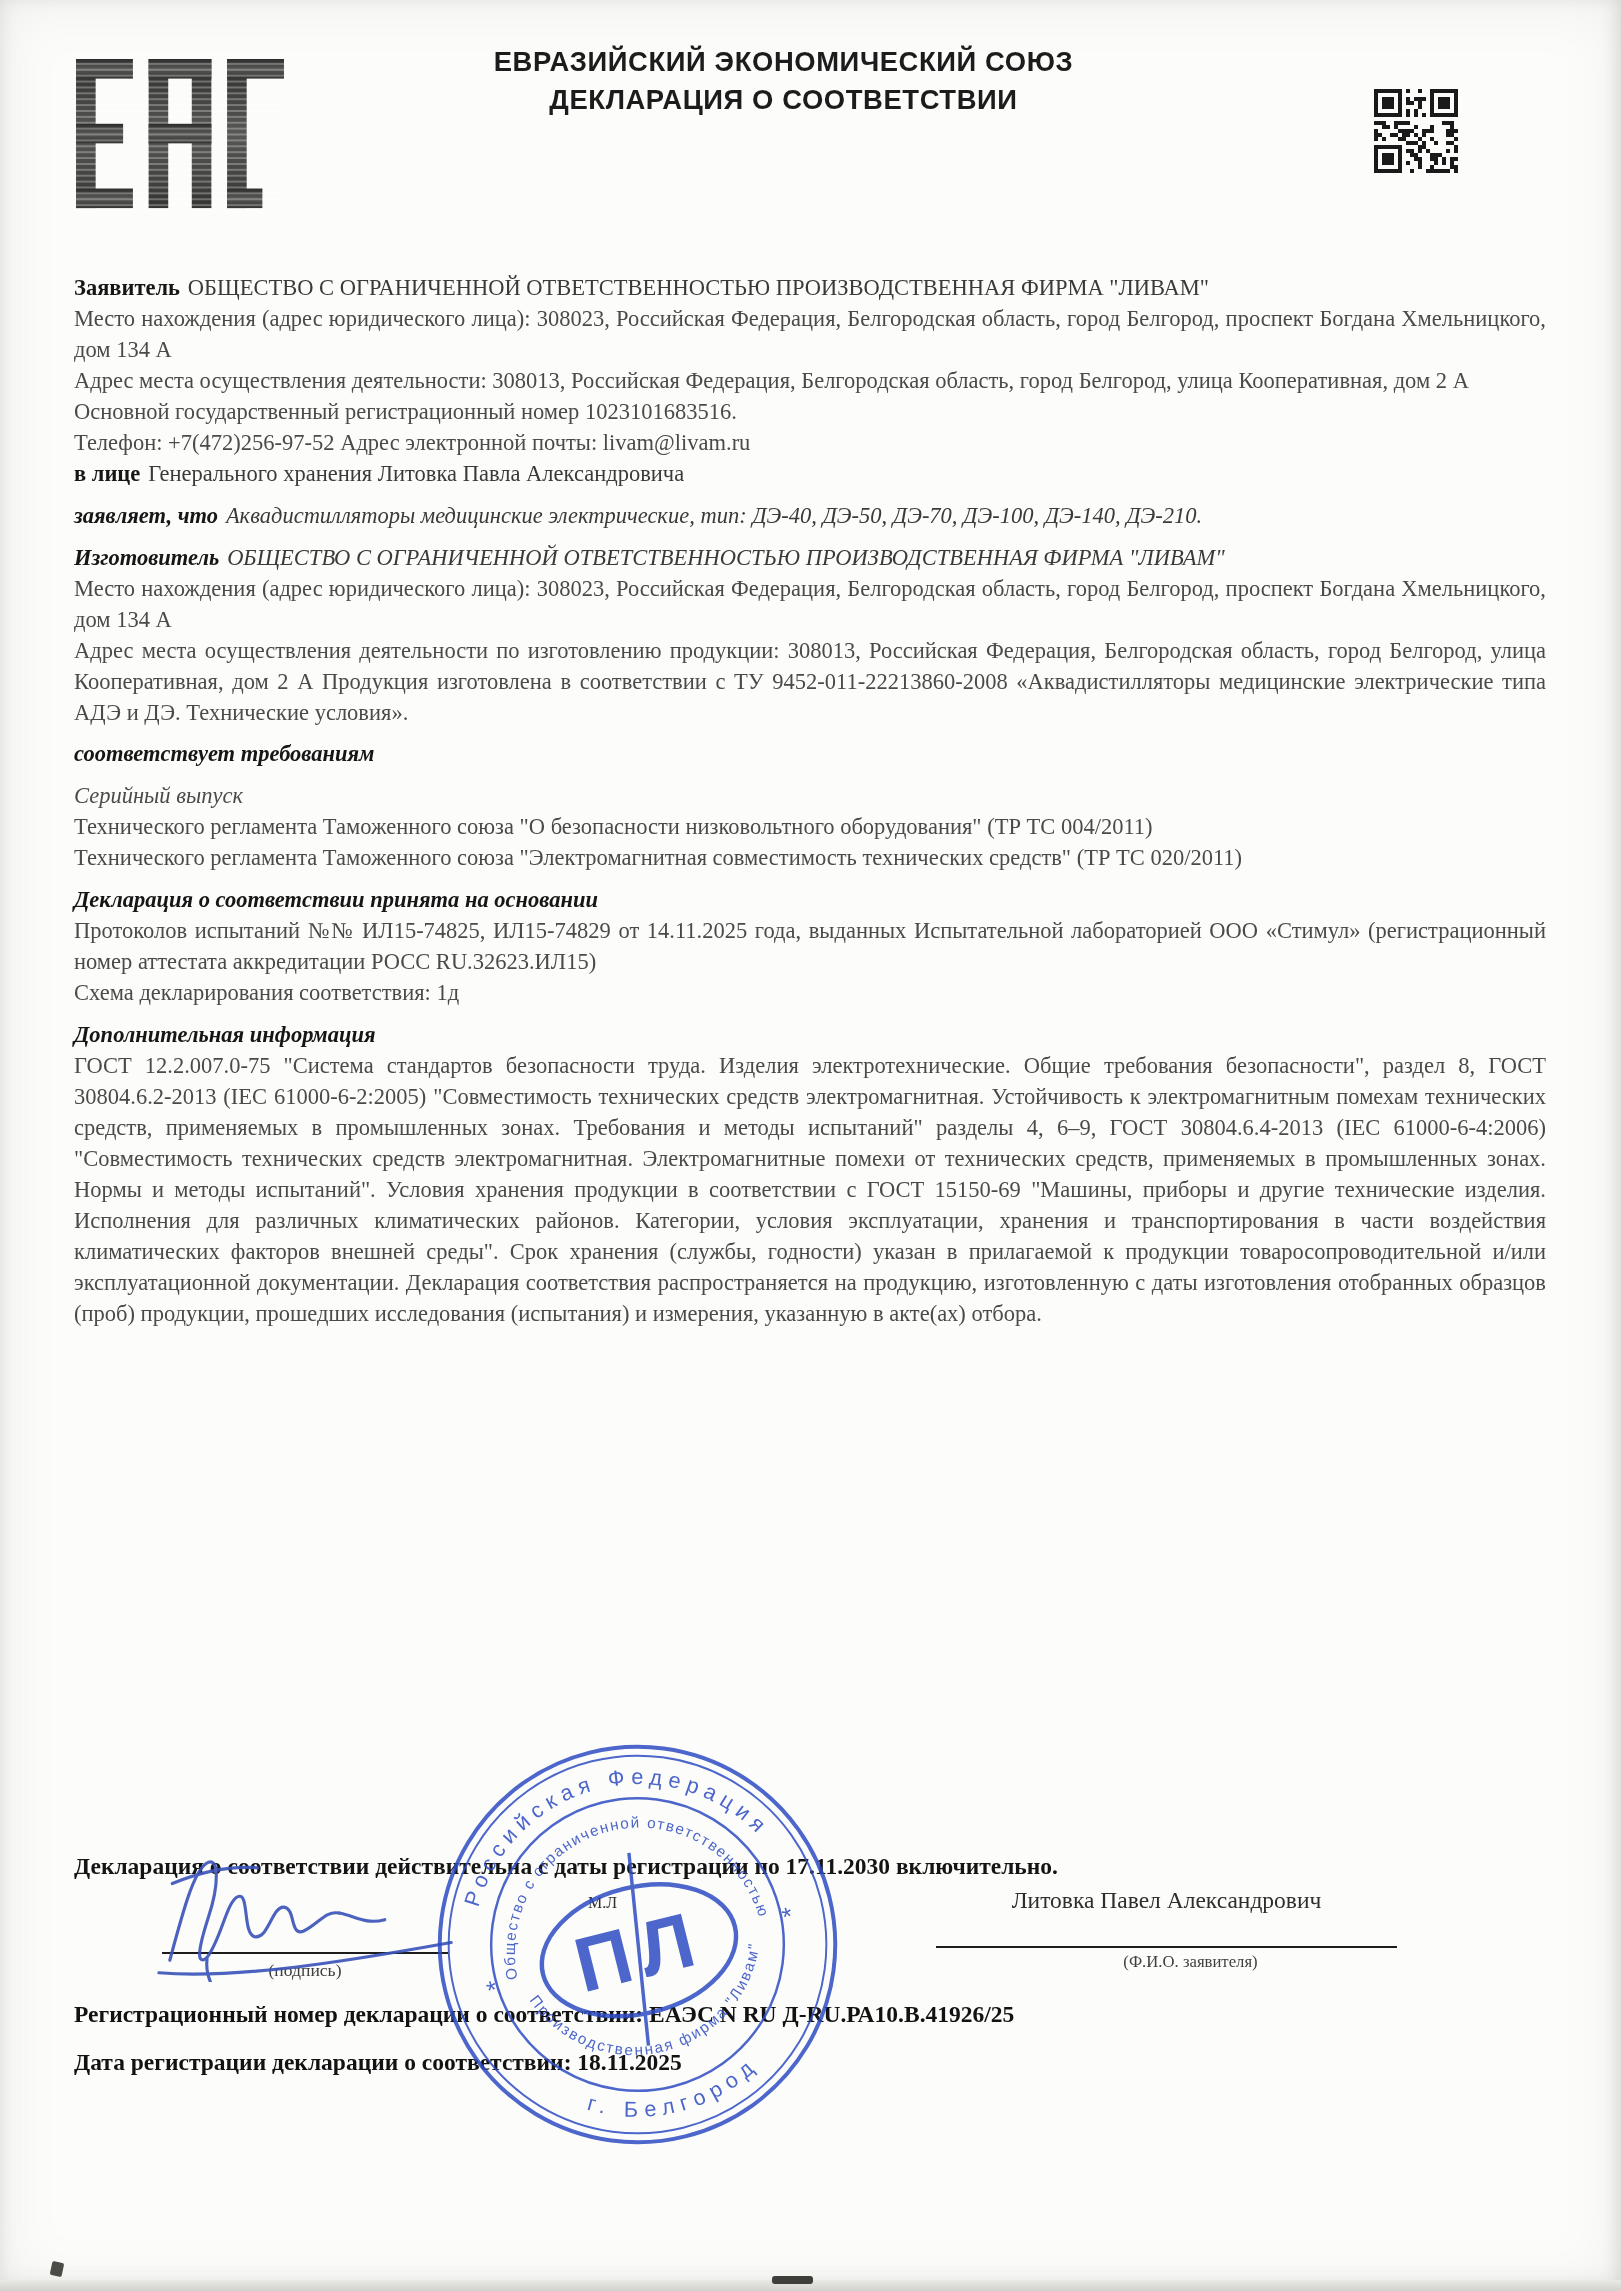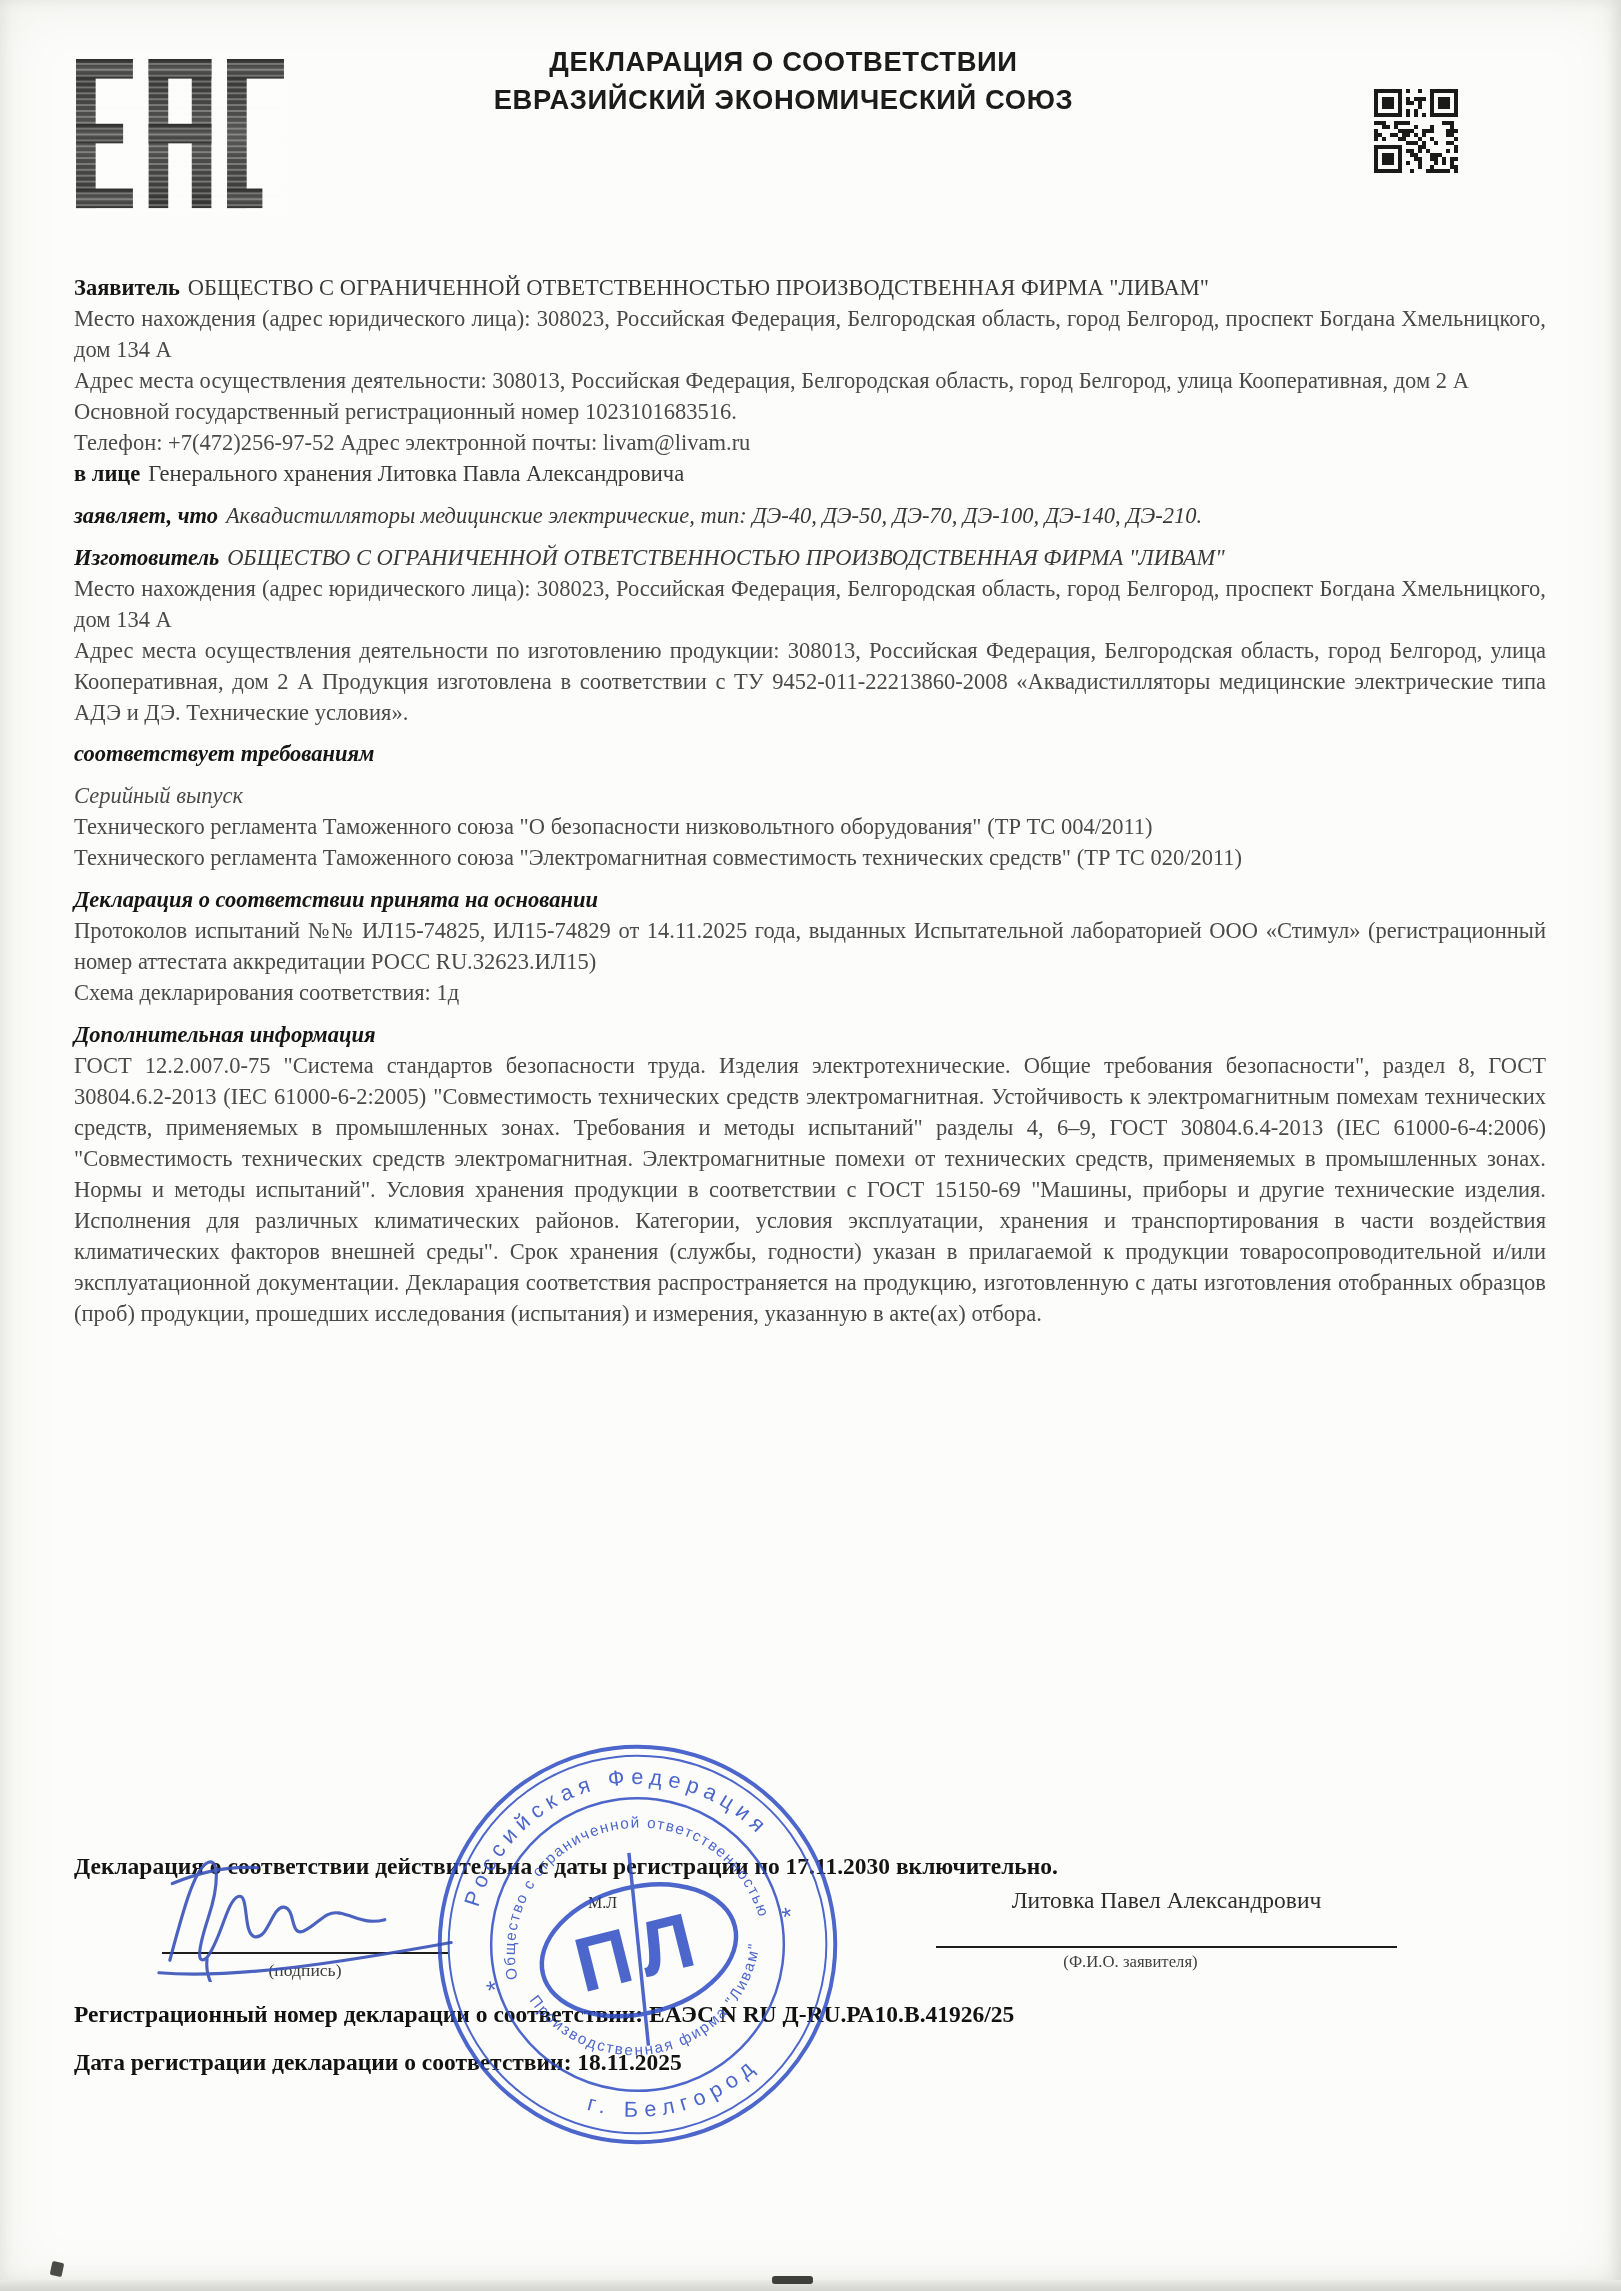--- a/index.html
+++ b/index.html
@@ -37,21 +37,21 @@
   .light{color:#4a4a48;}
   
   .validity{
     position:absolute;left:74px;top:1851px;width:1472px;
     font-size:23.5px;font-weight:bold;color:#141414;line-height:31px;
   }
   .sig-line{position:absolute;left:162px;top:1952px;width:286px;border-top:2.9px solid #1d1d1d;height:0;}
   .sig-caption{position:absolute;left:162px;top:1960px;width:286px;text-align:center;font-size:17.6px;color:#3f3f3f;}
   .fio-name{position:absolute;left:936px;top:1887px;width:461px;text-align:center;font-size:23.5px;color:#2e2e2e;}
   .fio-line{position:absolute;left:936px;top:1946px;width:461px;border-top:2.9px solid #1d1d1d;height:0;}
-  .fio-caption{position:absolute;left:900px;top:1952px;width:461px;text-align:center;font-size:16.7px;color:#3f3f3f;}
+  .fio-caption{position:absolute;left:960px;top:1952px;width:461px;text-align:center;font-size:16.7px;color:#3f3f3f;}
   .reg-number{position:absolute;left:74px;top:2001px;width:1472px;font-size:23.5px;font-weight:bold;color:#121212;}
   .reg-date{position:absolute;left:74px;top:2049px;width:1472px;font-size:23.5px;font-weight:bold;color:#121212;}
   .seal-mark{position:absolute;left:588px;top:1894px;font-size:16px;color:#30302f;z-index:1;}
   .signature-svg{position:absolute;left:145px;top:1835px;width:323px;height:147px;z-index:2;}
   .stamp-svg{position:absolute;left:420px;top:1727px;width:435px;height:435px;z-index:3;opacity:.85;}
   
   .artifact-a{position:absolute;left:51px;top:2262px;width:11.8px;height:13.7px;background:#4b4b48;border-radius:2px;transform:rotate(12deg);}
   .artifact-b{position:absolute;left:772px;top:2276px;width:41px;height:7.8px;background:#3e3e3b;border-radius:2.9px;}
   .edge-strip{position:absolute;left:0;top:2280px;width:1621px;height:11.8px;background:linear-gradient(#e9e9e5,#cfcfcb);}
 </style>
@@ -86,22 +86,22 @@
     </g>
     <g>
       <rect x="154" y="0" width="20" height="152" fill="url(#eacGrad)"></rect>
       <rect x="154" y="0" width="58" height="20" fill="url(#eacGrad)"></rect>
       <rect x="154" y="132" width="36" height="20" fill="url(#eacGrad)"></rect>
     </g>
     <rect x="0" y="0" width="212" height="156" fill="url(#scanStripes)"></rect>
   </svg>
 
   <div class="doc-title">
+    <div>ЕВРАЗИЙСКИЙ ЭКОНОМИЧЕСКИЙ СОЮЗ</div>
     <div>ДЕКЛАРАЦИЯ О СООТВЕТСТВИИ</div>
-    <div>ЕВРАЗИЙСКИЙ ЭКОНОМИЧЕСКИЙ СОЮЗ</div>
   </div>
 
   <svg class="qr" id="qr" viewBox="0 0 29 29" shape-rendering="crispEdges" aria-hidden="true">
       <rect x="0" y="0" width="29" height="29" fill="#fcfcfa"></rect>
       <rect x="4" y="4" width="1" height="1" fill="#1a1a1a"></rect>
       <rect x="5" y="4" width="1" height="1" fill="#1a1a1a"></rect>
       <rect x="6" y="4" width="1" height="1" fill="#1a1a1a"></rect>
       <rect x="7" y="4" width="1" height="1" fill="#1a1a1a"></rect>
       <rect x="8" y="4" width="1" height="1" fill="#1a1a1a"></rect>
       <rect x="9" y="4" width="1" height="1" fill="#1a1a1a"></rect>

